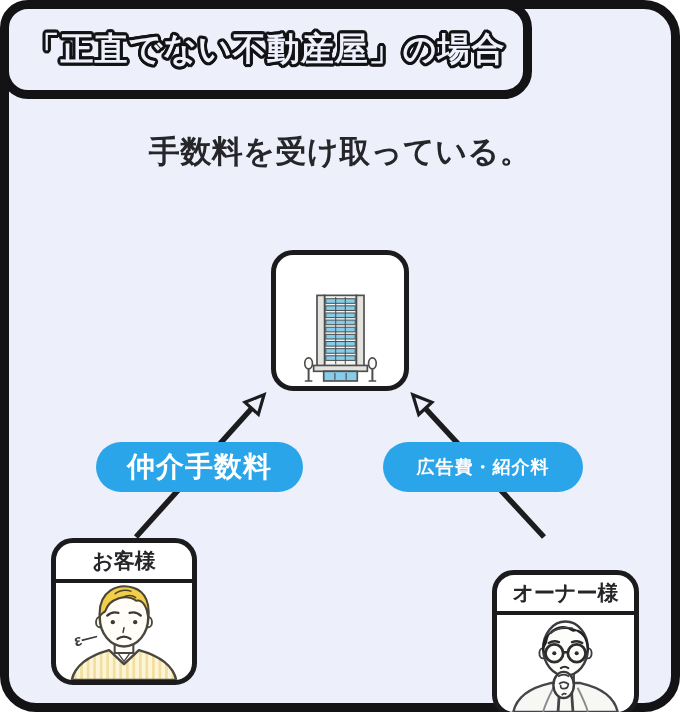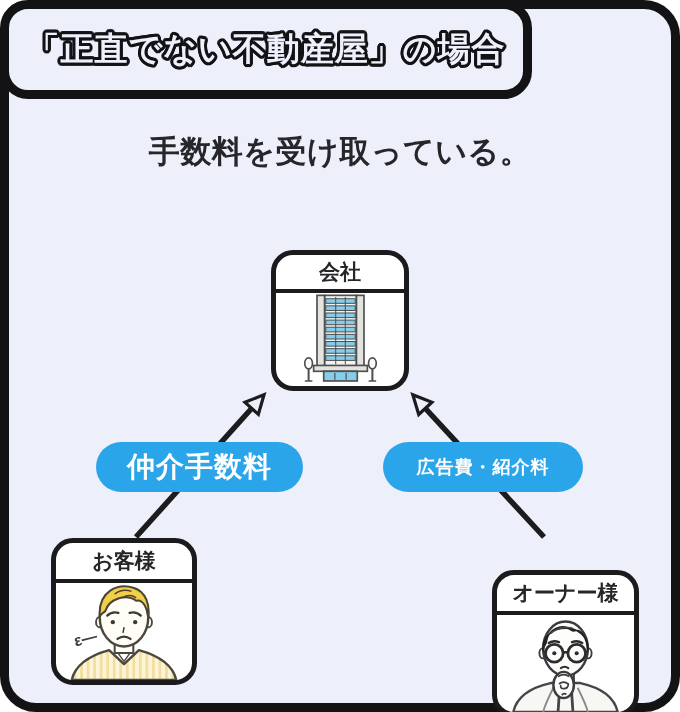--- a/index.html
+++ b/index.html
@@ -102,21 +102,20 @@
     <defs>
       <marker id="arrhead" markerUnits="userSpaceOnUse" markerWidth="27" markerHeight="27" refX="3" refY="13" orient="auto">
         <path d="M2.5,4 L21,13 L2.5,22 Z" fill="#edf0fa" stroke="#1c1c1e" stroke-width="3.2" stroke-linejoin="miter"></path>
       </marker>
     </defs>
     <path d="M136,537 L252,408" stroke="#1c1c1e" stroke-width="5.5" fill="none" marker-end="url(#arrhead)"></path>
     <path d="M544,537 L425,408" stroke="#1c1c1e" stroke-width="5.5" fill="none" marker-end="url(#arrhead)"></path>
   </svg>
 
   <div class="node-box company-box">
-    <div class="node-label">会社</div>
     <div class="node-art">
       <svg width="127" height="94" viewBox="0 0 96 112" preserveAspectRatio="xMidYMax meet">
 
         <line x1="10" y1="91" x2="10" y2="106" stroke="#4f4f4f" stroke-width="2.4"></line>
         <ellipse cx="10" cy="85" rx="4.6" ry="6.6" fill="#fbfbf9" stroke="#4f4f4f" stroke-width="2"></ellipse>
         <line x1="5.5" y1="106" x2="14.5" y2="106" stroke="#4f4f4f" stroke-width="2"></line>
         <line x1="86" y1="91" x2="86" y2="106" stroke="#4f4f4f" stroke-width="2.4"></line>
         <ellipse cx="86" cy="85" rx="4.6" ry="6.6" fill="#fbfbf9" stroke="#4f4f4f" stroke-width="2"></ellipse>
         <line x1="81.5" y1="106" x2="90.5" y2="106" stroke="#4f4f4f" stroke-width="2"></line>
 

